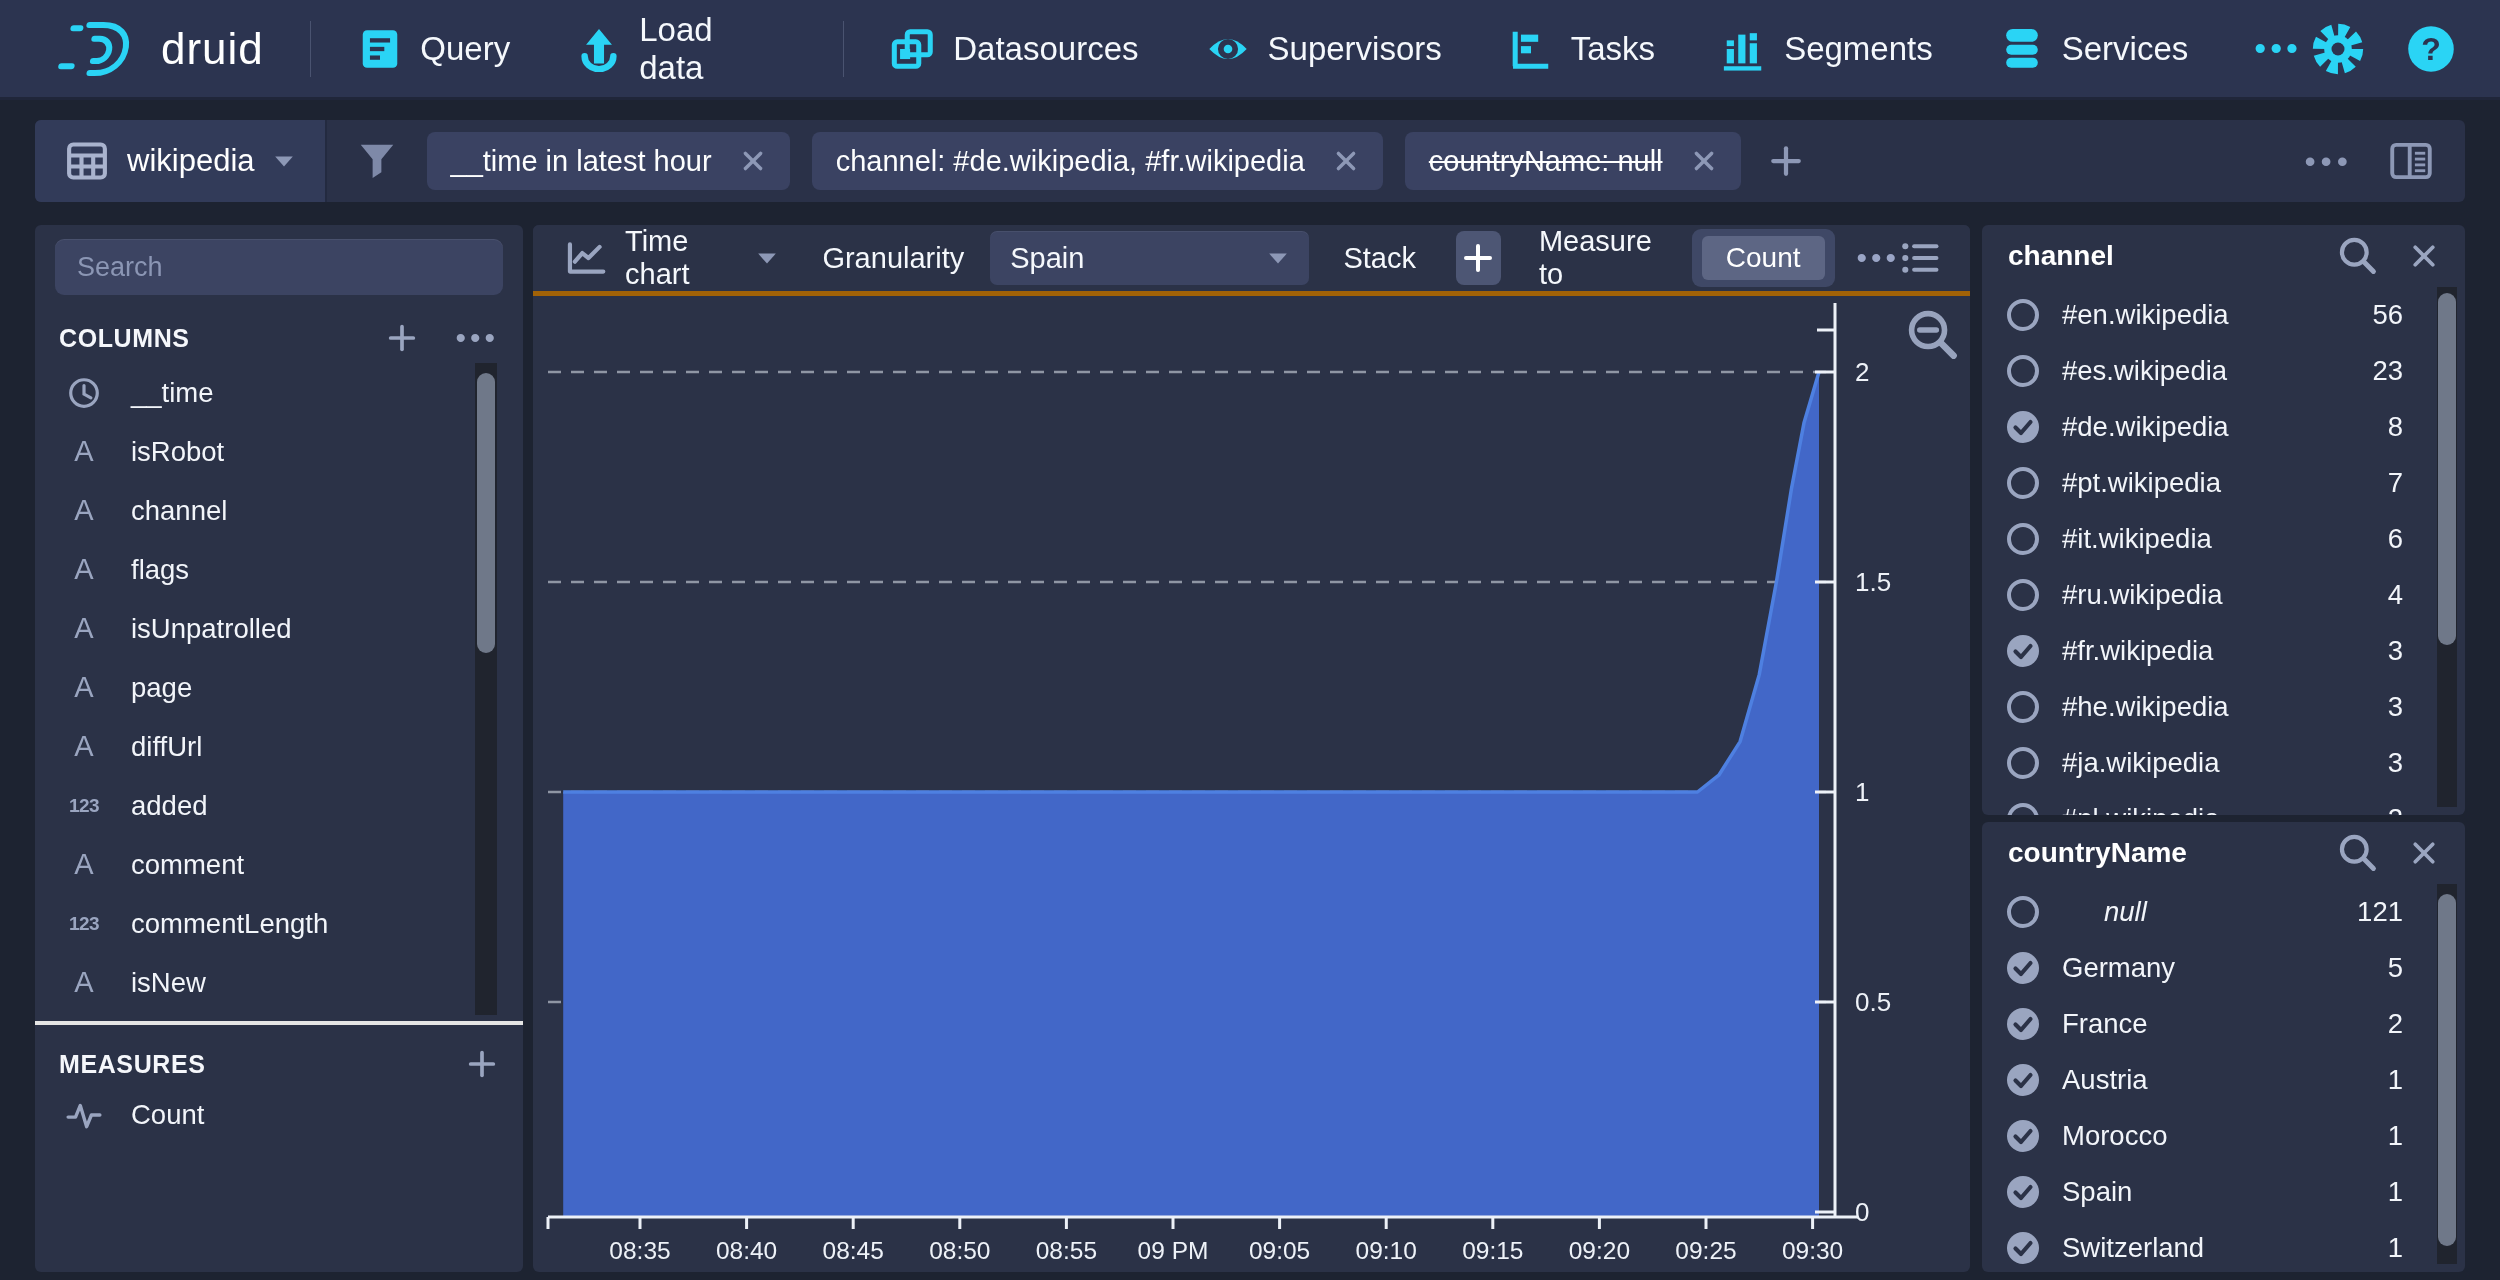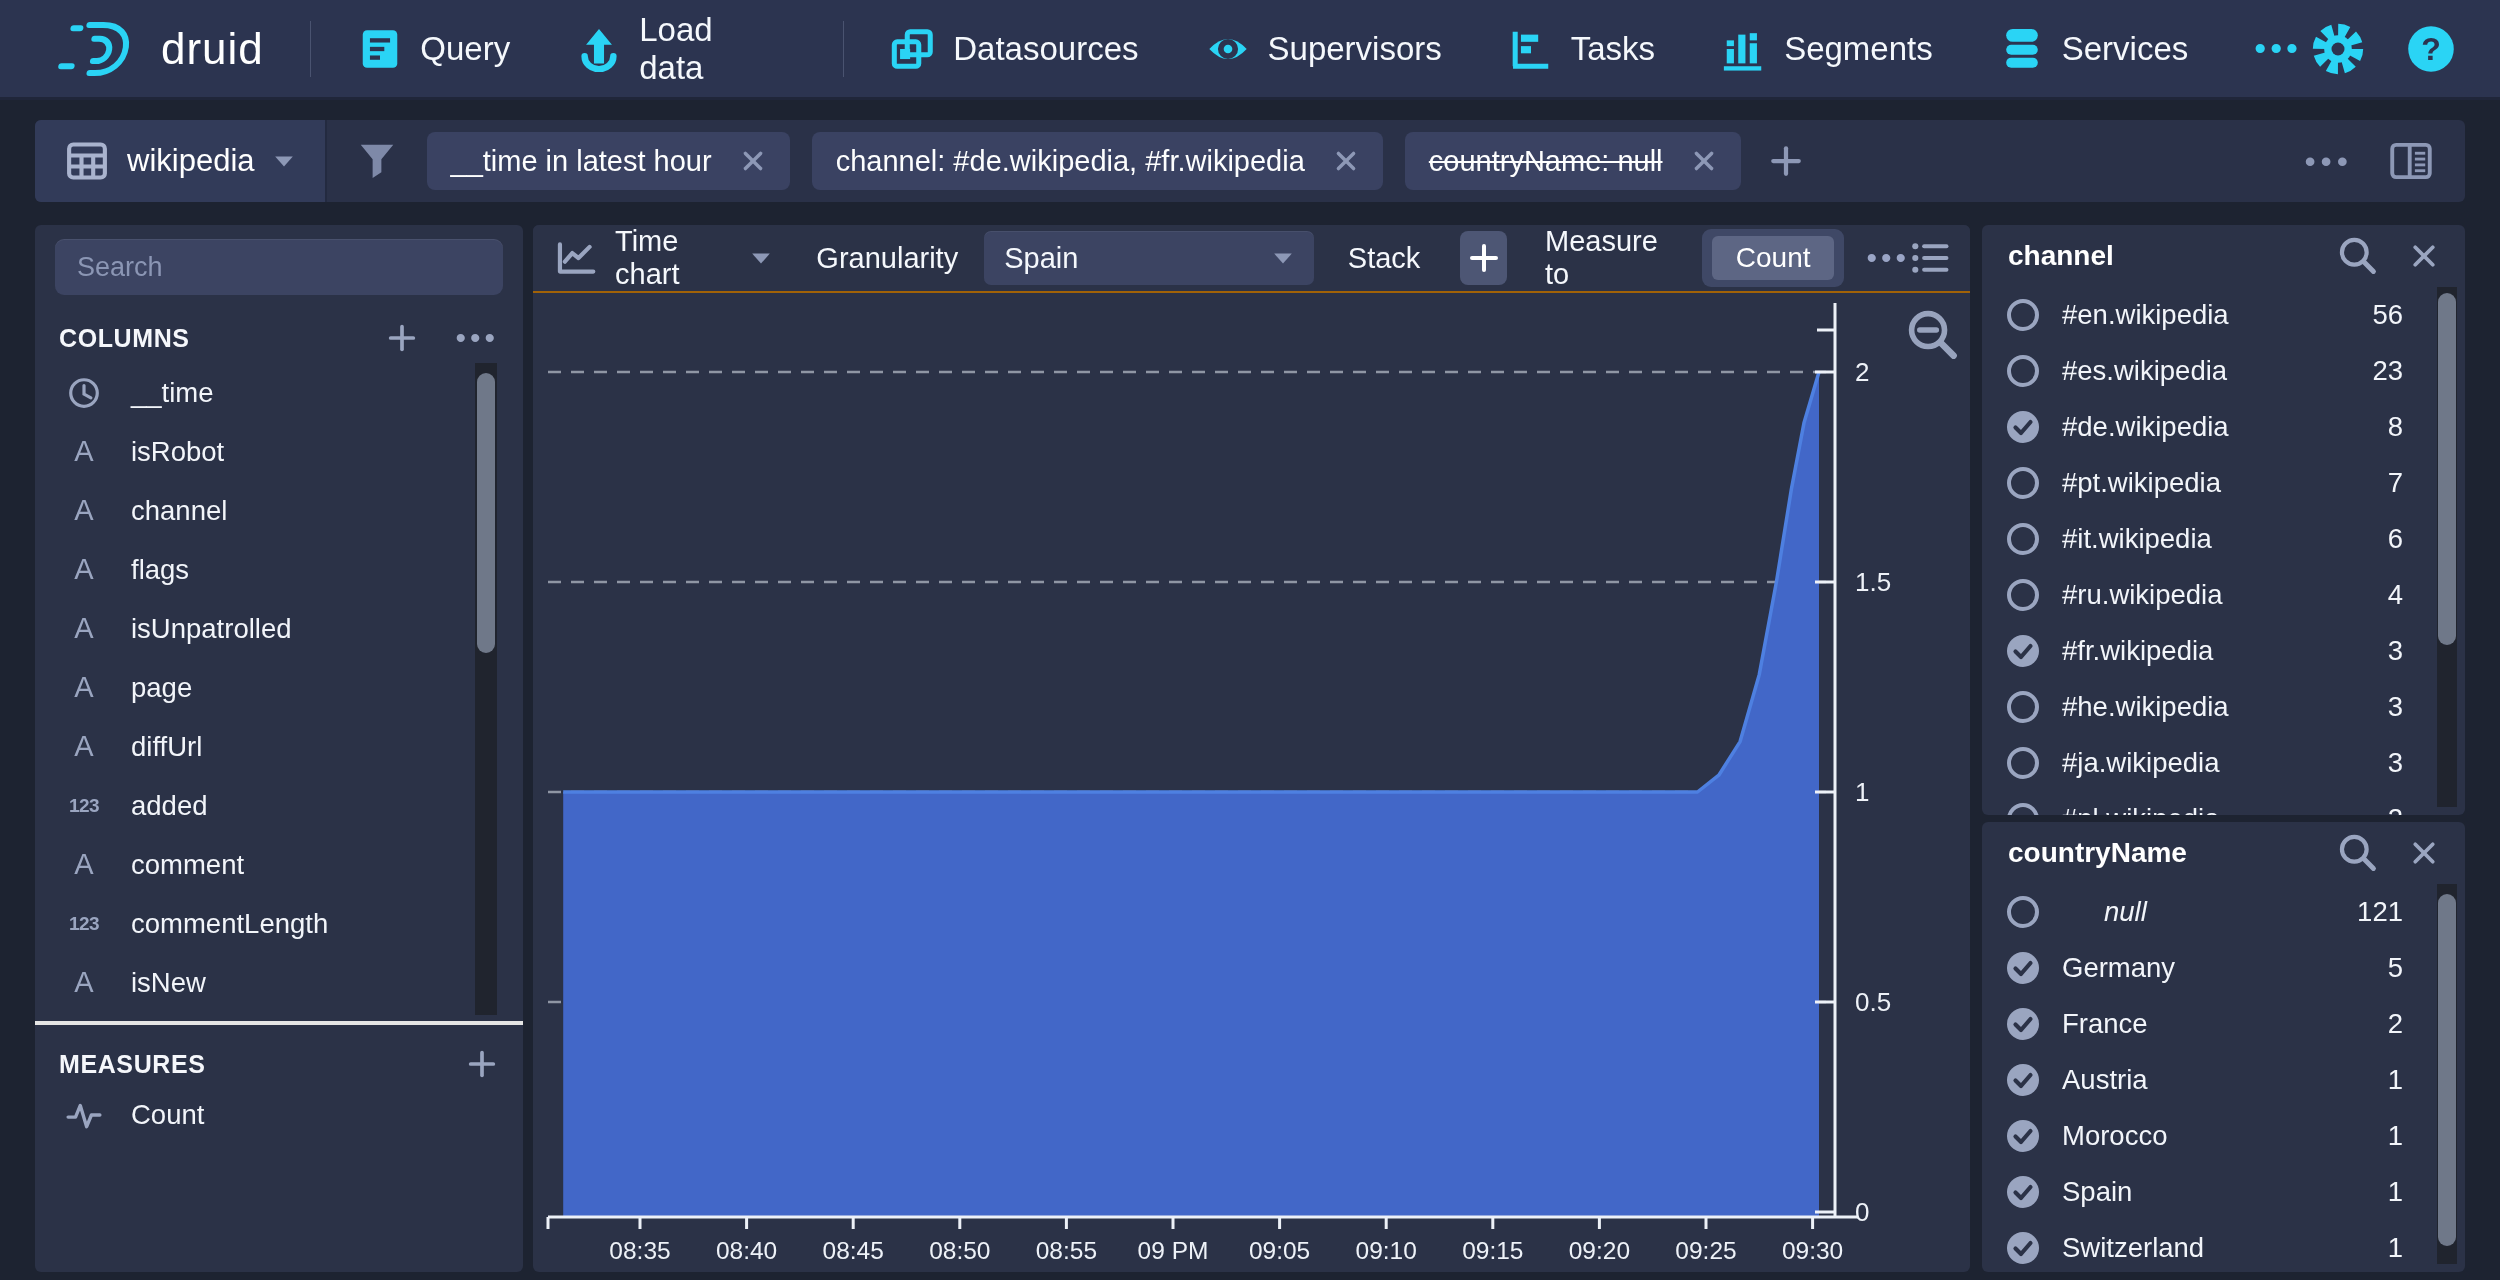--- a/index.html
+++ b/index.html
@@ -51,21 +51,21 @@
   .num-icon{font-size:19px;font-weight:bold;letter-spacing:-.5px;}
   .side-scroll{position:absolute;right:26px;top:0;width:22px;height:652px;background:#20242e;}
   .side-scroll .thumb{position:absolute;left:2px;width:18px;border-radius:10px;background:#6f7889;}
   .measures{border-top:4px solid #e5e5e5;margin-top:6px;}
   .measures .side-header{margin-top:22px;}
 
   
   .chart-panel{position:absolute;left:533px;top:225px;width:1437px;height:1047px;background:#2b3247;
                border-radius:6px;overflow:hidden;}
   .chart-toolbar{position:relative;z-index:2;height:66px;background:#2b3247;display:flex;align-items:center;
-                 padding:0 16px;border-bottom:2px solid #a16207;}
+                 padding:0 26px;border-bottom:5px solid #a16207;}
   .tb-label{font-size:29px;color:#f5f8fc;}
   .tb-icon{color:#9aa5c0;display:flex;}
   .tb-caret{color:#8d98b6;display:flex;}
   .tb-select{width:360px;height:54px;background:#3c4462;border-radius:7px;display:flex;align-items:center;
              padding:0 20px;font-size:29px;color:#f5f8fc;margin-left:26px;cursor:pointer;
              box-shadow:inset 0 1px 0 rgba(255,255,255,.06);}
   .tb-select .tb-caret{margin-left:auto;}
   .tb-plus-btn{width:58px;height:54px;background:#4d5674;border-radius:8px;display:flex;align-items:center;
                justify-content:center;color:#fff;margin-left:40px;cursor:pointer;}
   .measure-group{display:flex;align-items:center;background:#3f4866;border-radius:9px;height:58px;

